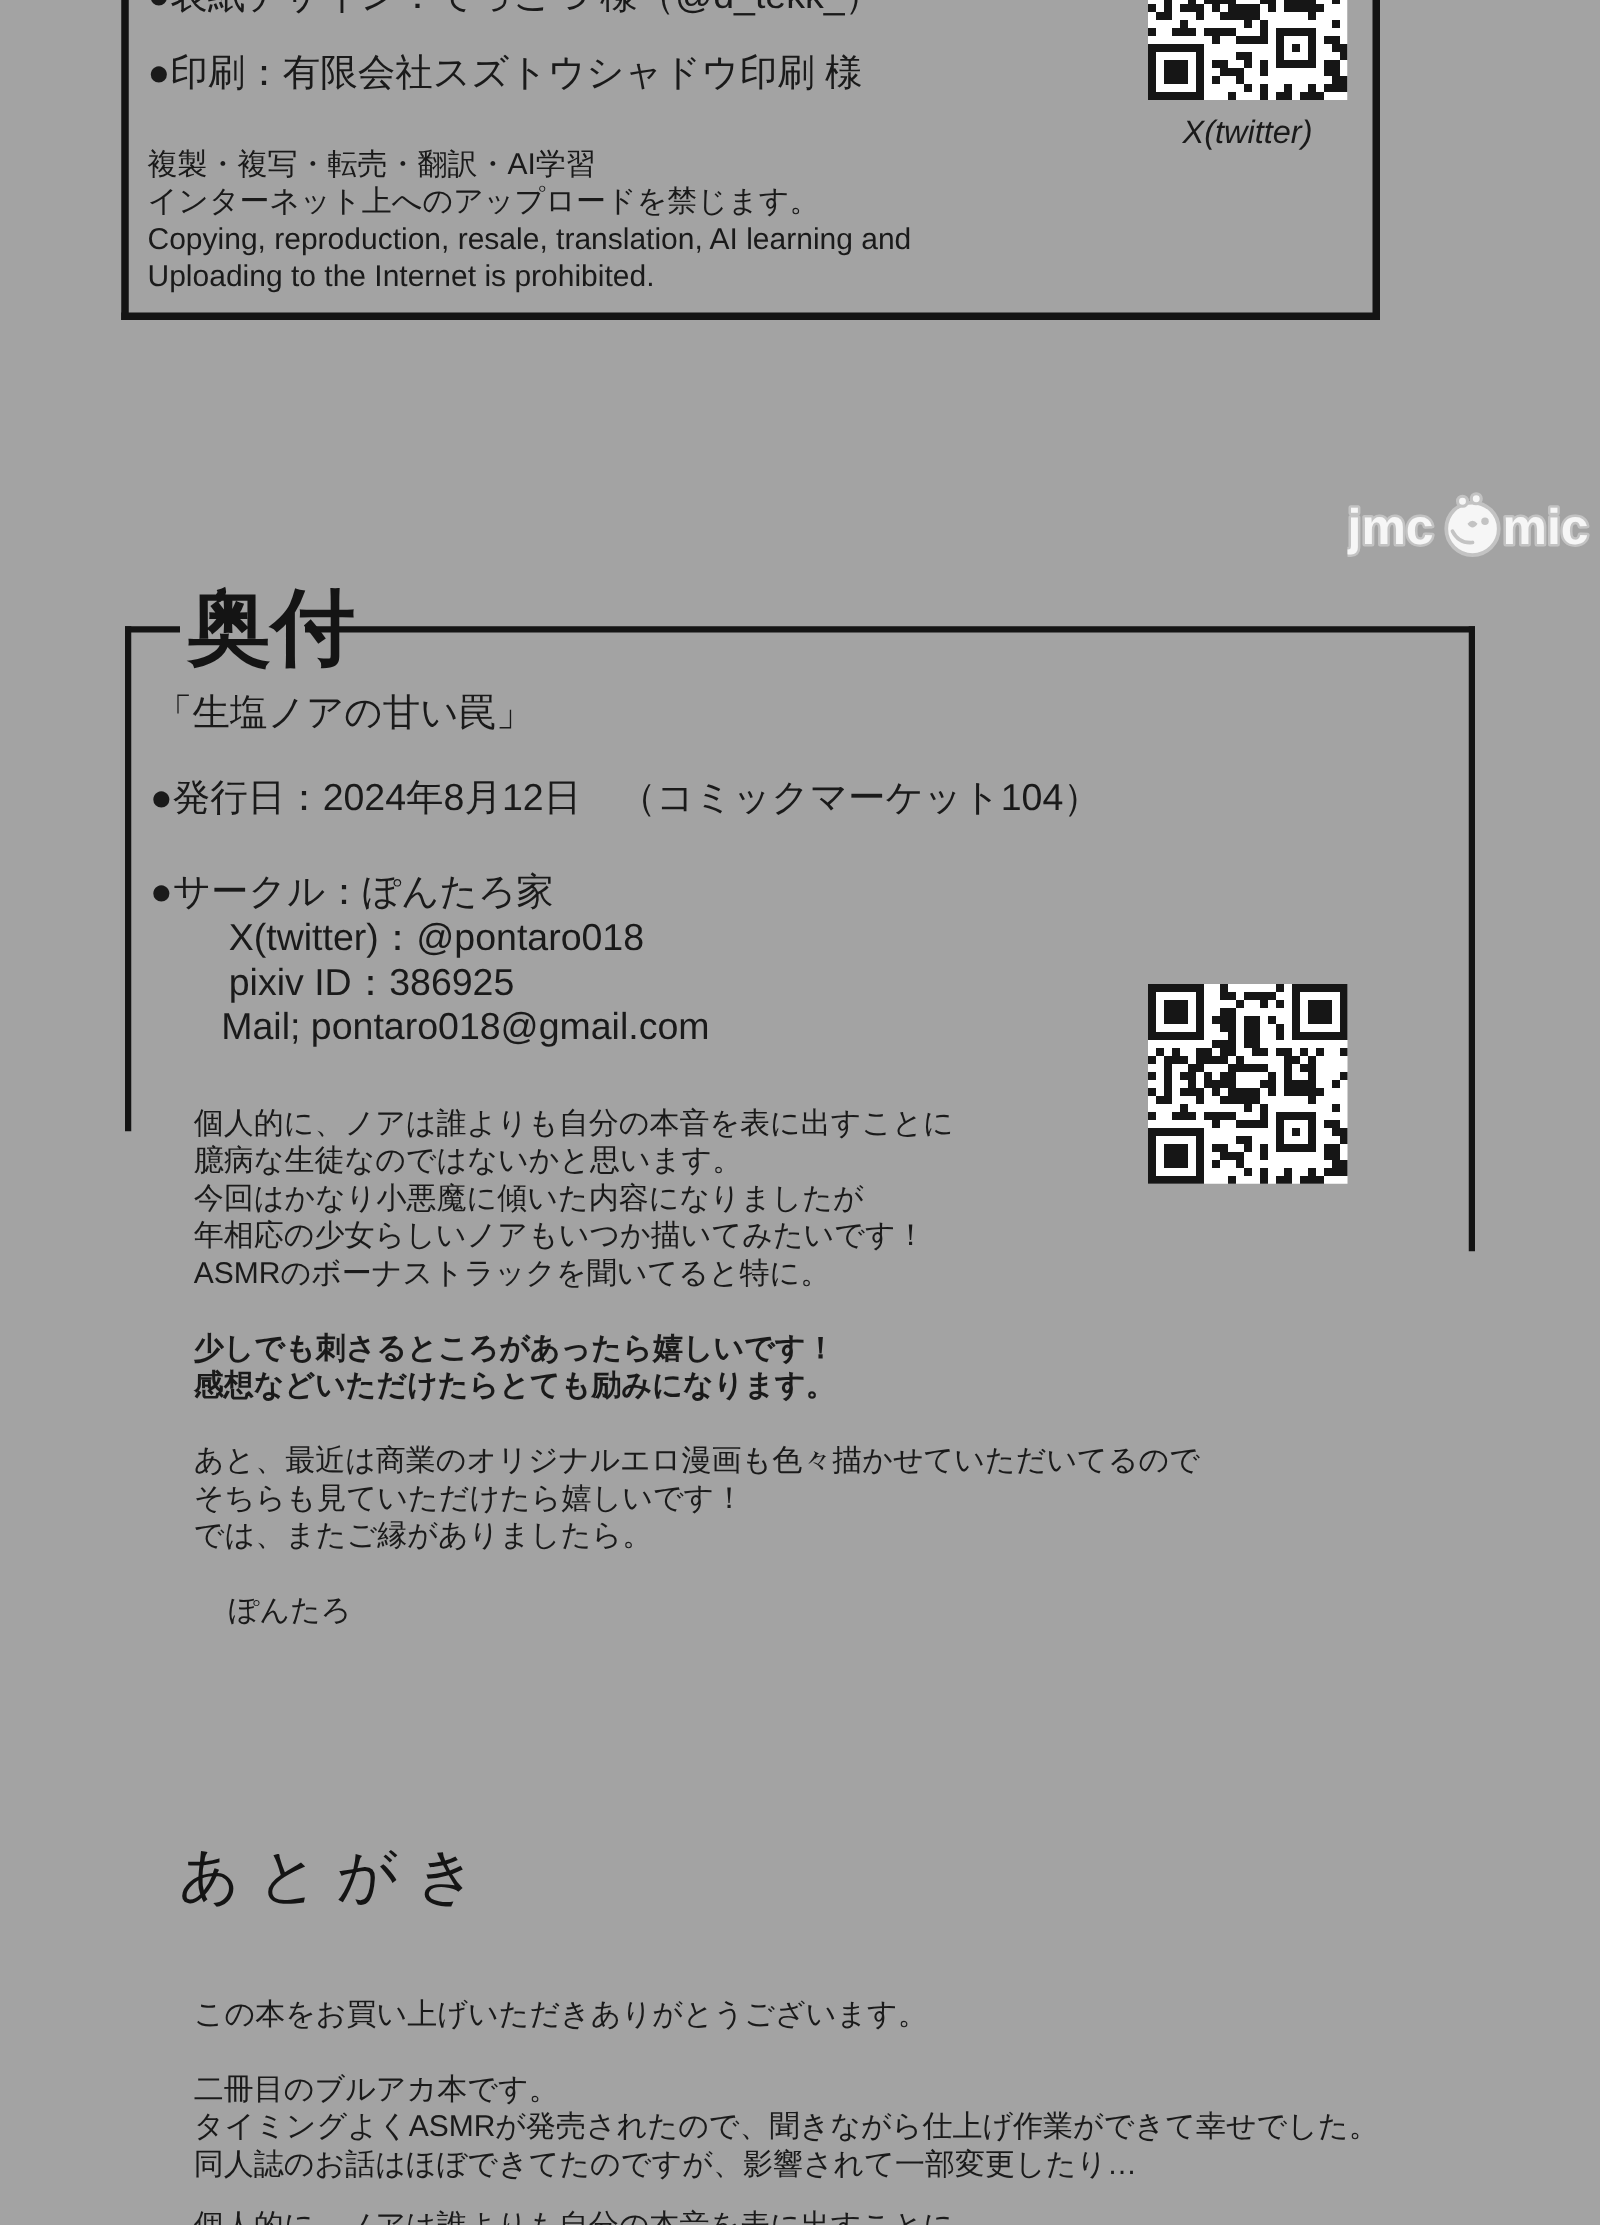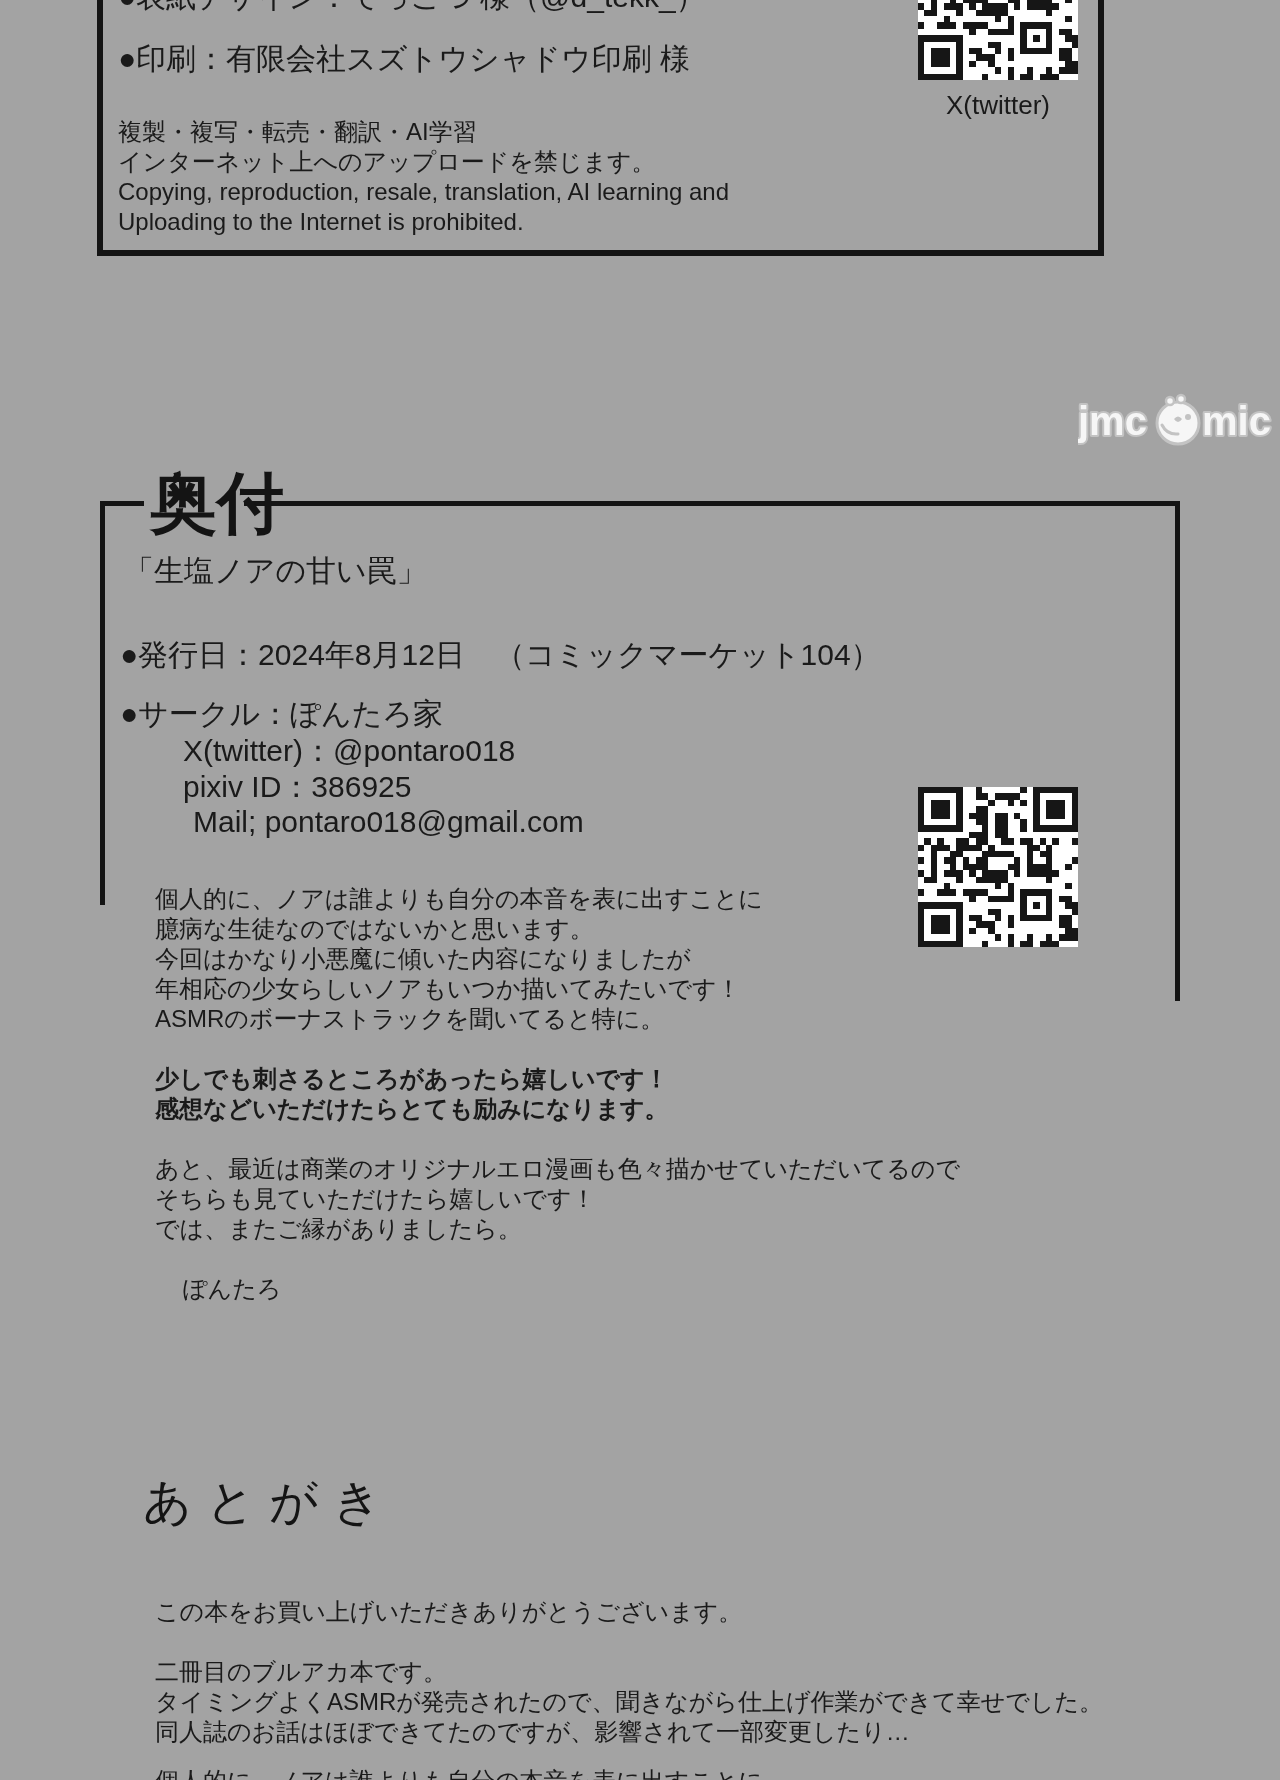--- a/index.html
+++ b/index.html
@@ -8,21 +8,21 @@
     background:#a3a3a3;color:#1a1a1a;
     font-family:"Liberation Sans","DejaVu Sans",sans-serif;
   }
   .abs{position:absolute;}
   .txt{font-size:24px;line-height:30px;font-weight:500;white-space:pre-line;}
   .txt-lg{font-size:30px;line-height:34px;font-weight:500;white-space:pre;}
   .border{background:#141414;}
   .heading{font-weight:600;color:#141414;}
   .qr{display:block;}
   .qr-clip{overflow:hidden;}
-  .qr-label{text-align:center;font-size:26px;font-weight:500;}
+  .qr-label{text-align:center;font-size:26px;font-weight:500;font-style:italic;}
   .watermark{opacity:0.9;}
 </style>
 </head>
 <body>
 
 <div class="page">
 
   <div class="abs border" style="left:97px;top:0;width:6px;height:256px;"></div>
   <div class="abs border" style="left:97px;top:250px;width:1007px;height:6px;"></div>
   <div class="abs border" style="left:1098px;top:0;width:6px;height:256px;"></div>
@@ -246,25 +246,25 @@
   </svg>
 
   <div class="abs border" style="left:100px;top:501px;width:44px;height:5px;"></div>
   <div class="abs border" style="left:244px;top:501px;width:936px;height:5px;"></div>
   <div class="abs border" style="left:100px;top:501px;width:5px;height:404px;"></div>
   <div class="abs border" style="left:1175px;top:501px;width:5px;height:500px;"></div>
 
   <div class="abs heading" style="left:150px;top:474px;font-size:67px;line-height:58px;">奥付</div>
 
   <div class="abs txt-lg" style="left:124px;top:554px;font-family:Liberation Serif, serif;">「生塩ノアの甘い罠」</div>
-  <div class="abs txt-lg" style="left:120px;top:622px;margin-top:16px;">●発行日：2024年8月12日　（コミックマーケット104）</div>
+  <div class="abs txt-lg" style="left:120px;top:622px;">●発行日：2024年8月12日　（コミックマーケット104）</div>
   <div class="abs txt-lg" style="left:120px;top:697px;">●サークル：ぽんたろ家</div>
   <div class="abs txt-lg" style="left:183px;top:734px;">X(twitter)：@pontaro018</div>
   <div class="abs txt-lg" style="left:183px;top:770px;">pixiv ID：386925</div>
-  <div class="abs txt-lg" style="left:193px;top:805px;">Mail; pontaro018@gmail.com</div>
+  <div class="abs txt-lg" style="left:177px;top:805px;">Mail; pontaro018@gmail.com</div>
 
   <svg class="abs qr" style="left:918px;top:787px;" width="160" height="160" viewBox="0 0 25 25" shape-rendering="crispEdges" fill="#161616">
     <rect x="0" y="0" width="25" height="25" fill="#ffffff"></rect>
     <g>
       <rect x="0" y="0" width="7" height="7"></rect>
         <rect x="1" y="1" width="5" height="5" fill="#fff"></rect>
         <rect x="2" y="2" width="3" height="3"></rect>
       <rect x="18" y="0" width="7" height="7"></rect>
         <rect x="19" y="1" width="5" height="5" fill="#fff"></rect>
         <rect x="20" y="2" width="3" height="3"></rect>

